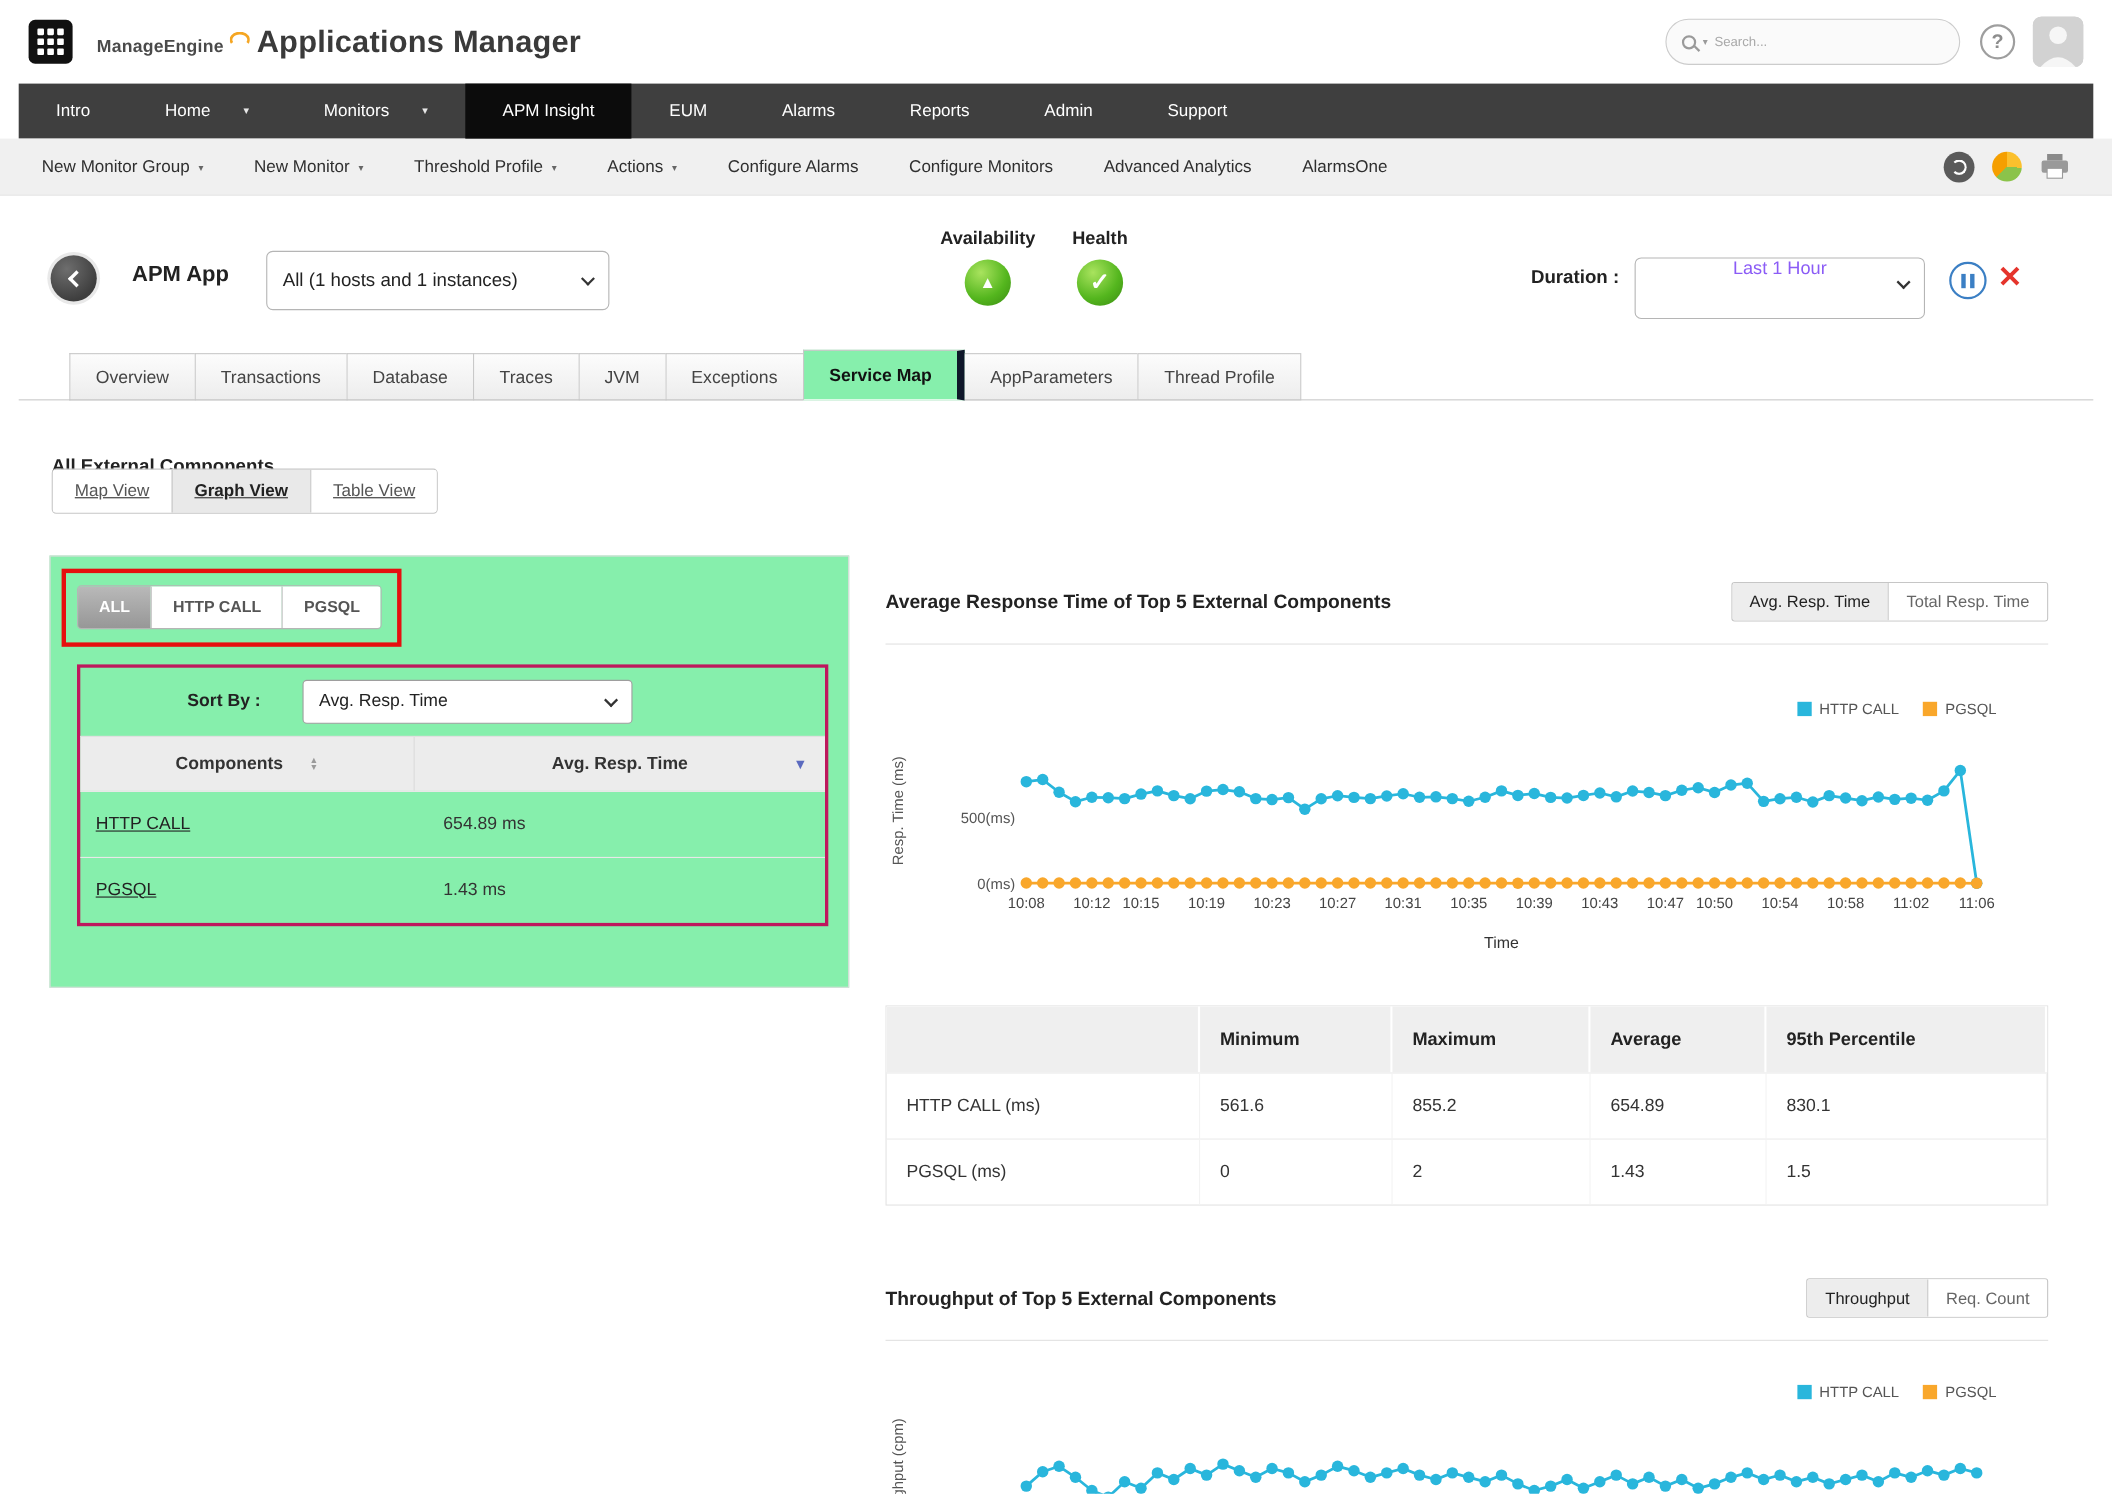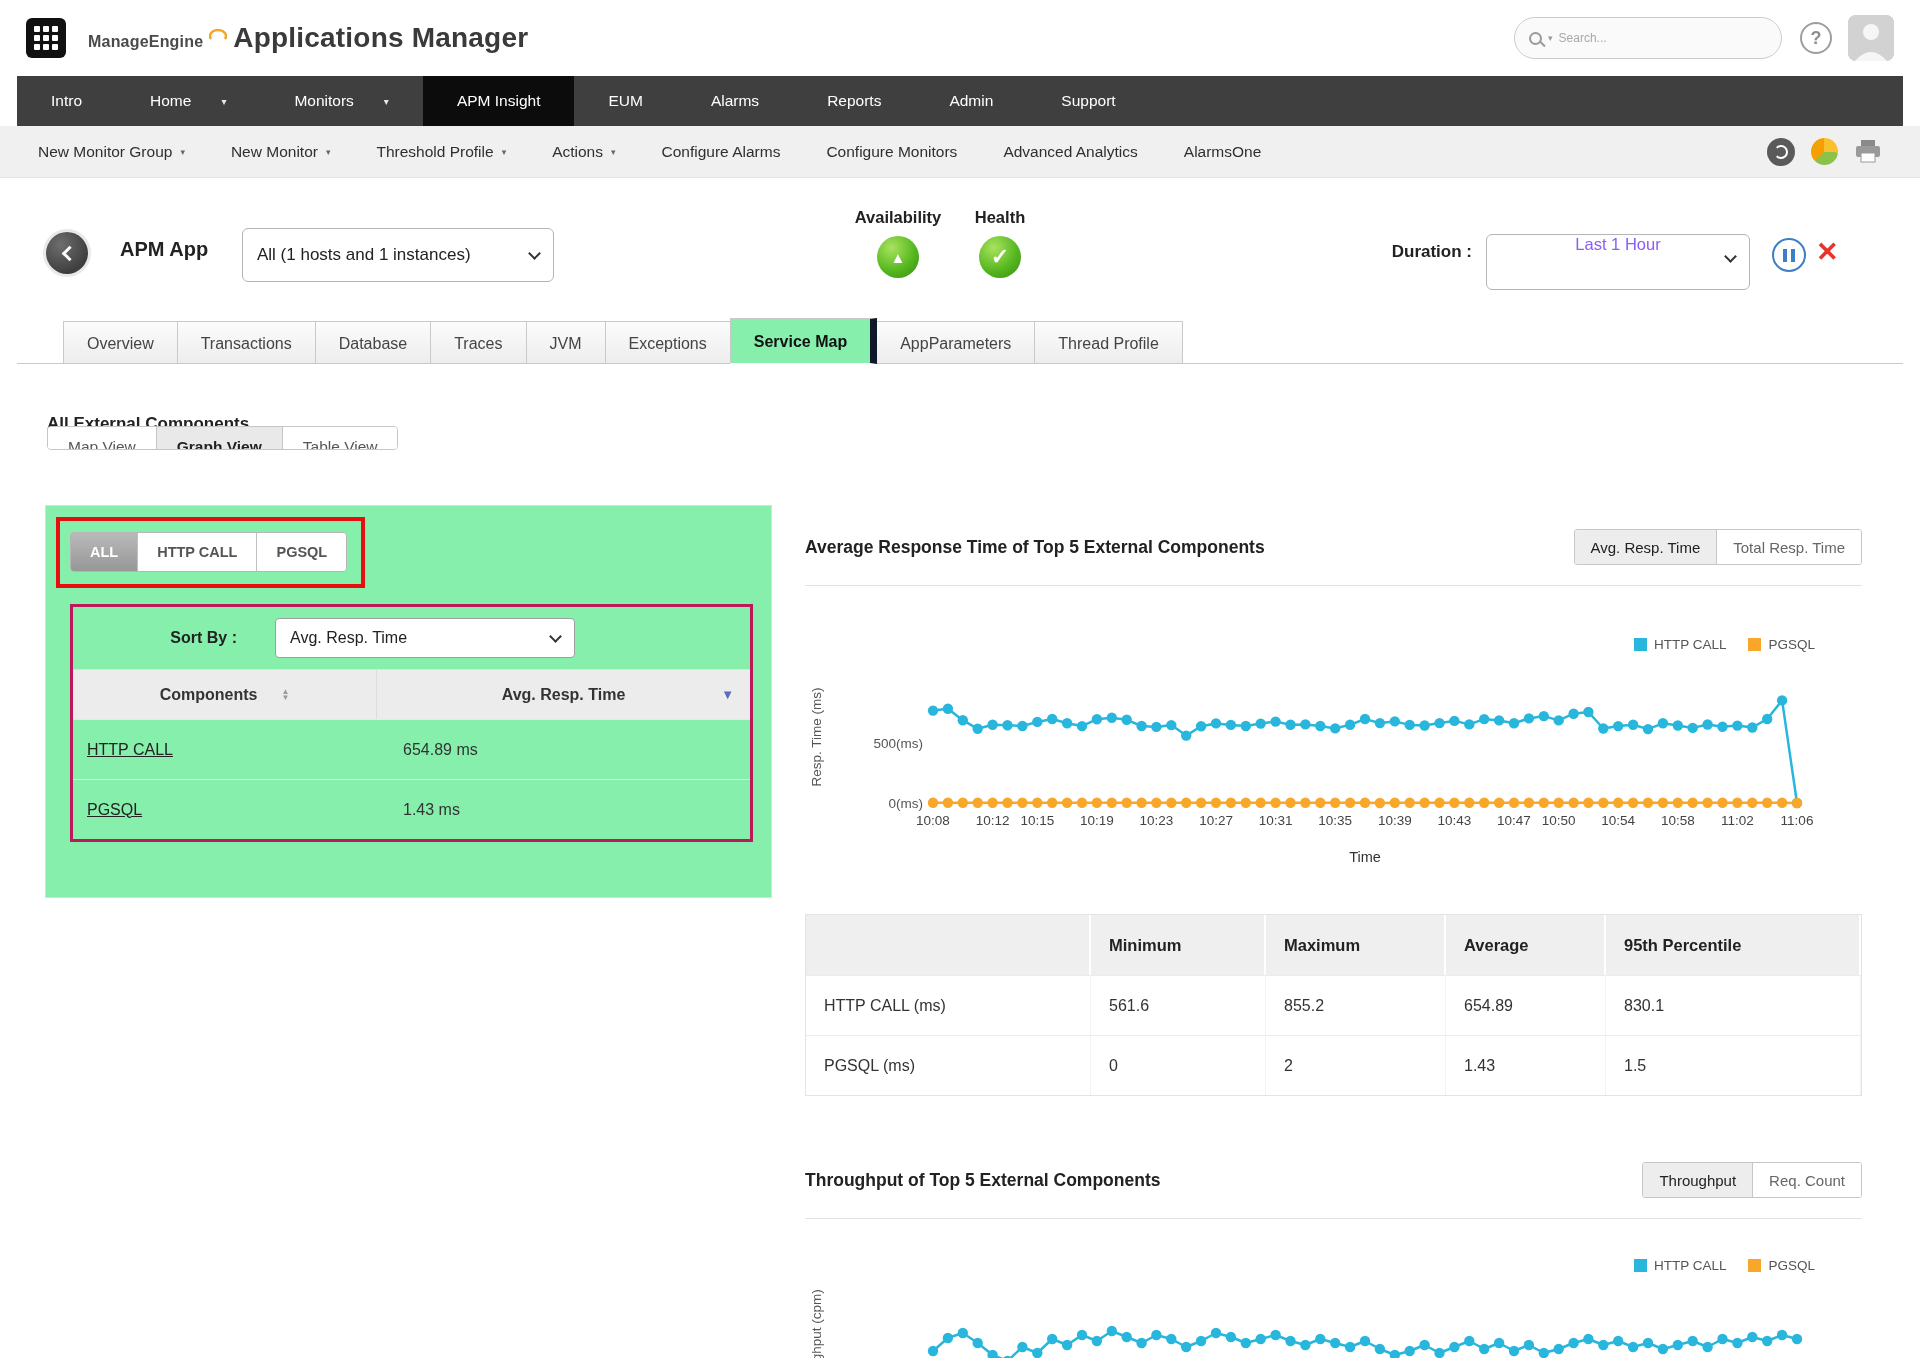--- a/index.html
+++ b/index.html
@@ -85,21 +85,21 @@
   .tab:last-child { border-right:1px solid #c9c9c9; }
   .tab.active { background:#86efac; font-weight:bold; color:#111; border-bottom:1px solid #fff; height:46px; line-height:46px;
                 border-right:7px solid #0f172a; }
   .tab.after-active { border-left:none; }
   
   .section-heading { position:absolute; left:47px; top:216px; font-size:17px; font-weight:bold; color:#222;margin-top:20px; }
   .btn-group { display:inline-flex; border:1px solid #c6c6c6; border-radius:4px; overflow:hidden; background:#fff; }
   .btn-group .bg-btn { padding:0 20px; font-size:15.5px; color:#555; background:#fff; cursor:pointer;
                         display:flex; align-items:center; }
   .btn-group .bg-btn + .bg-btn { border-left:1px solid #c6c6c6; }
-  .view-toggle { position:absolute; left:47px; top:248px; height:24px;text-decoration:underline; }
+  .view-toggle { position:absolute; left:47px; top:248px; height:41px;text-decoration:underline; }
   .view-toggle .bg-btn { height:40px; }
   .view-toggle .bg-btn.active { background:#e9e9e9; color:#222; font-weight:600; }
   
   .left-panel { position:absolute; left:45px; top:327px; width:727px; height:393px;
                 border:1px solid #dcdcdc; background:#86efac; }
   .filter-wrap { position:relative; margin:26px 0 0 24px; display:inline-block; }
   .filter-group { display:inline-flex; border-radius:4px; overflow:hidden; border:1px solid #b5b5b5; }
   .filter-btn { height:38px; display:flex; align-items:center; padding:0 19px; font-size:14.5px; font-weight:bold;
                 color:#555; background:#fff; cursor:pointer; }
   .filter-btn + .filter-btn { border-left:1px solid #c0c0c0; }

